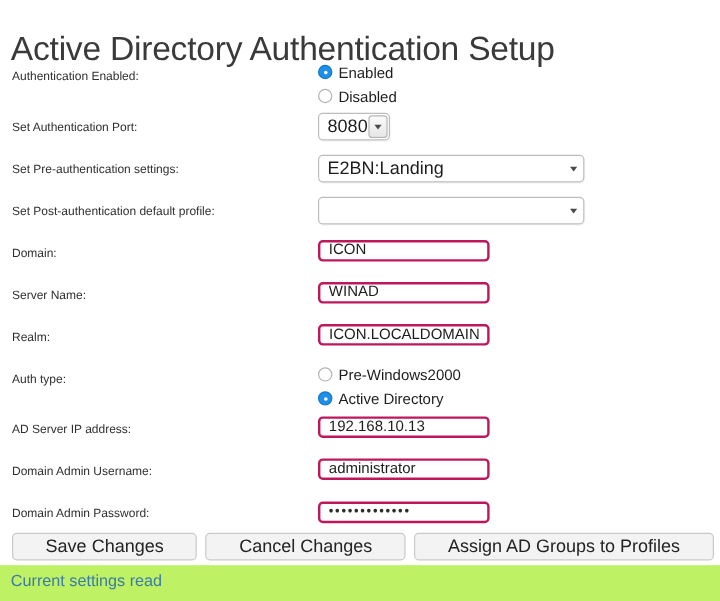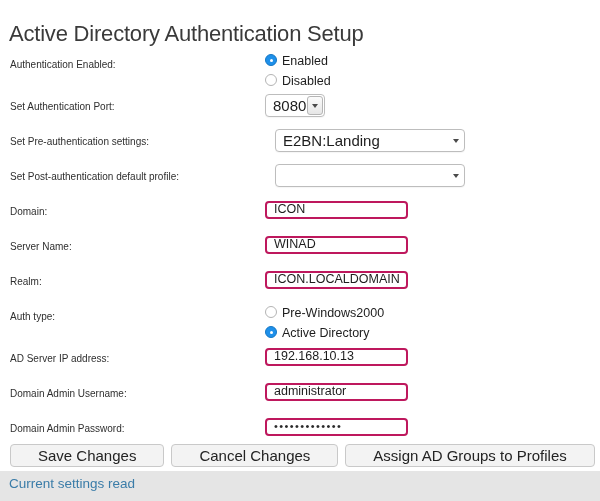--- a/index.html
+++ b/index.html
@@ -13,21 +13,21 @@
   #page {
     position: relative;
     width: 600px; height: 501px;
     background: #ffffff;
   }
 
   
   .page-title {
     position: absolute;
     left: 9px; top: 6px;
-    font-size: 22px;
+    font-size: 28px;
     font-weight: 400;
     color: #3a3a3a;
     letter-spacing: -0.2px;
     white-space: nowrap;
   }
 
   
   .form {
     position: absolute;
     left: 0; top: 56px;
@@ -90,21 +90,21 @@
     position: relative;
     height: 23px;
     border: 1px solid #bdbdbd;
     border-radius: 4px;
     background: #ffffff;
     display: flex;
     align-items: center;
     box-shadow: 0 1px 1px rgba(0,0,0,0.04);
   }
   .select.narrow { width: 60px; }
-  .select.wide  { width: 190px; margin-left: 10px; }
+  .select.wide  { width: 222px; }
   .select-value {
     font-size: 15px;
     color: #1d1d1d;
     padding-left: 7px;
     white-space: nowrap;
     overflow: hidden;
   }
   .select-arrow {
     position: absolute;
     right: 1px; top: 1px;
@@ -169,21 +169,21 @@
     font-family: "Liberation Sans", sans-serif;
     cursor: pointer;
   }
 
   
   .status-bar {
     position: absolute;
     left: 0; top: 471px;
     width: 600px;
     height: 30px;
-    background: #e5e5e5;
+    background: #bef264;
   }
   .status-text {
     position: absolute;
     left: 9px; top: 5px;
     font-size: 13.5px;
     color: #3a7ca8;
     white-space: nowrap;
   }
 </style>
 </head>

